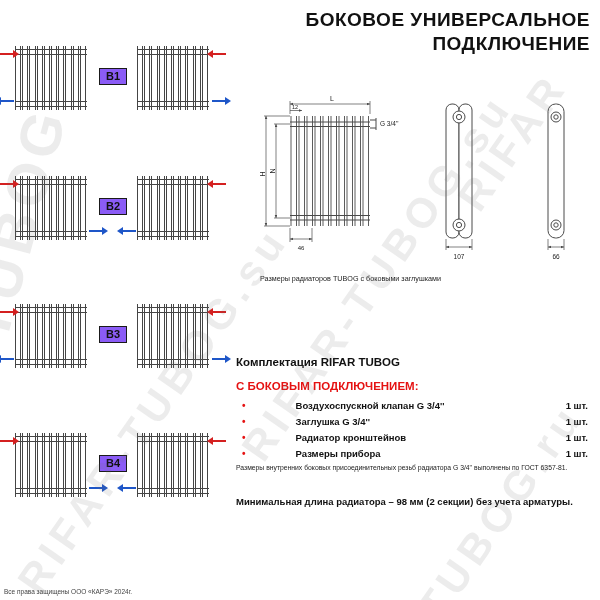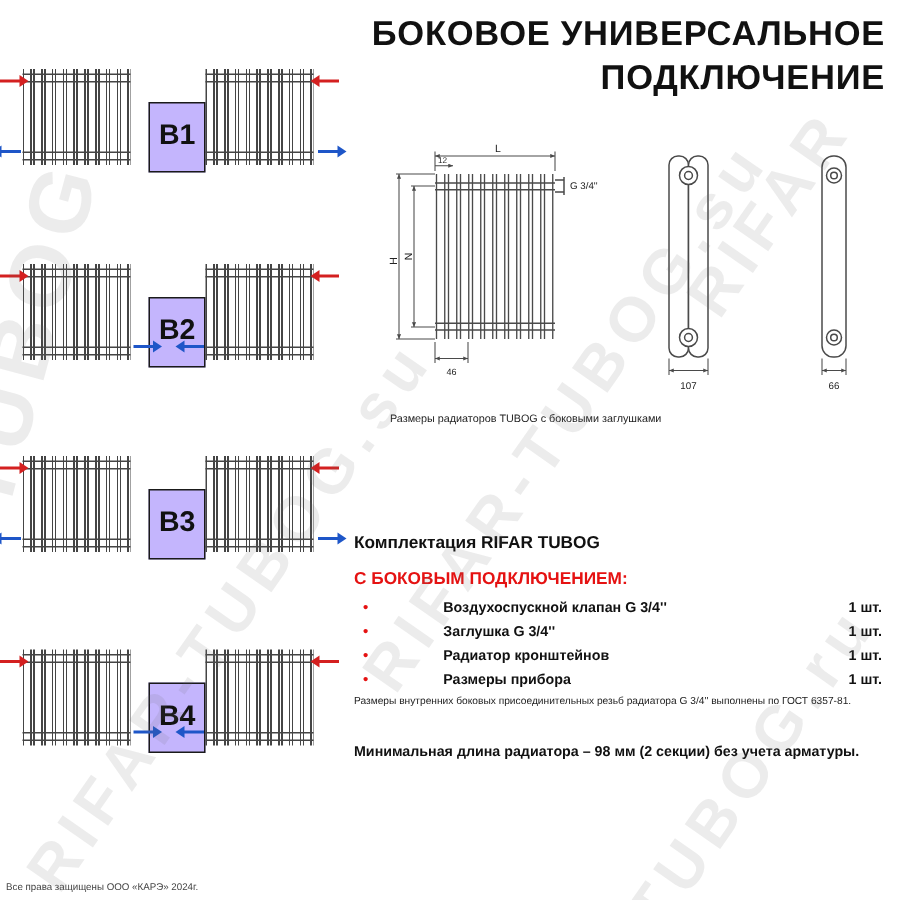--- a/index.html
+++ b/index.html
@@ -12,35 +12,35 @@
   .wm{position:absolute;font-weight:bold;color:rgba(110,110,110,0.13);
       letter-spacing:6px;white-space:nowrap;pointer-events:none;
       transform-origin:0 50%;z-index:9;}
   .wm1{left:-14px;top:305px;font-size:58px;transform:rotate(-75deg);}
   .wm2{left:28px;top:565px;font-size:42px;transform:rotate(-55deg);}
   .wm3{left:252px;top:432px;font-size:42px;transform:rotate(-55deg);}
   .wm4{left:428px;top:592px;font-size:42px;transform:rotate(-55deg);}
   .wm5{left:468px;top:182px;font-size:42px;transform:rotate(-55deg);}
   
   .title{position:absolute;top:8px;right:10px;text-align:right;
-         font-size:23px;font-weight:bold;line-height:1.25;letter-spacing:0.5px;z-index:2;}
+         font-size:19px;font-weight:bold;line-height:1.25;letter-spacing:0.5px;z-index:2;}
   
   .schemes{position:absolute;left:0;top:0;width:232px;height:600px;z-index:2;}
   .scheme-row{position:absolute;left:0;width:232px;height:64px;}
   .radiator{position:absolute;top:0;width:72px;height:64px;
     background:repeating-linear-gradient(90deg,
       #454545 0 1px,#ffffff 1px 5.2px,#454545 5.2px 6.2px,#ffffff 6.2px 7.2px);}
   .radiator::before,.radiator::after{content:"";position:absolute;left:0;right:0;height:4px;
       border-top:1.5px solid #454545;border-bottom:1.5px solid #454545;}
   .radiator::before{top:3px;}
   .radiator::after{bottom:3px;}
   .rad-left{left:15px;}
   .rad-right{left:137px;}
   .scheme-label{position:absolute;left:99px;top:22px;border:1.6px solid #1a1a1a;
-      background:#c4b5fd;font-size:19px;font-weight:bold;padding:11px 6px;line-height:1.2;}
+      background:#8b5cf6;font-size:11px;font-weight:bold;padding:1px 6px;line-height:1.2;}
   
   .ar{position:absolute;width:14px;height:2.4px;}
   .ar.red{background:#d42020;color:#d42020;}
   .ar.blue{background:#1e56c8;color:#1e56c8;}
   .dir-r::after{content:"";position:absolute;left:13px;top:-2.8px;width:0;height:0;
       border-top:4px solid transparent;border-bottom:4px solid transparent;
       border-left:6px solid currentColor;}
   .dir-l::before{content:"";position:absolute;right:13px;top:-2.8px;width:0;height:0;
       border-top:4px solid transparent;border-bottom:4px solid transparent;
       border-right:6px solid currentColor;}

